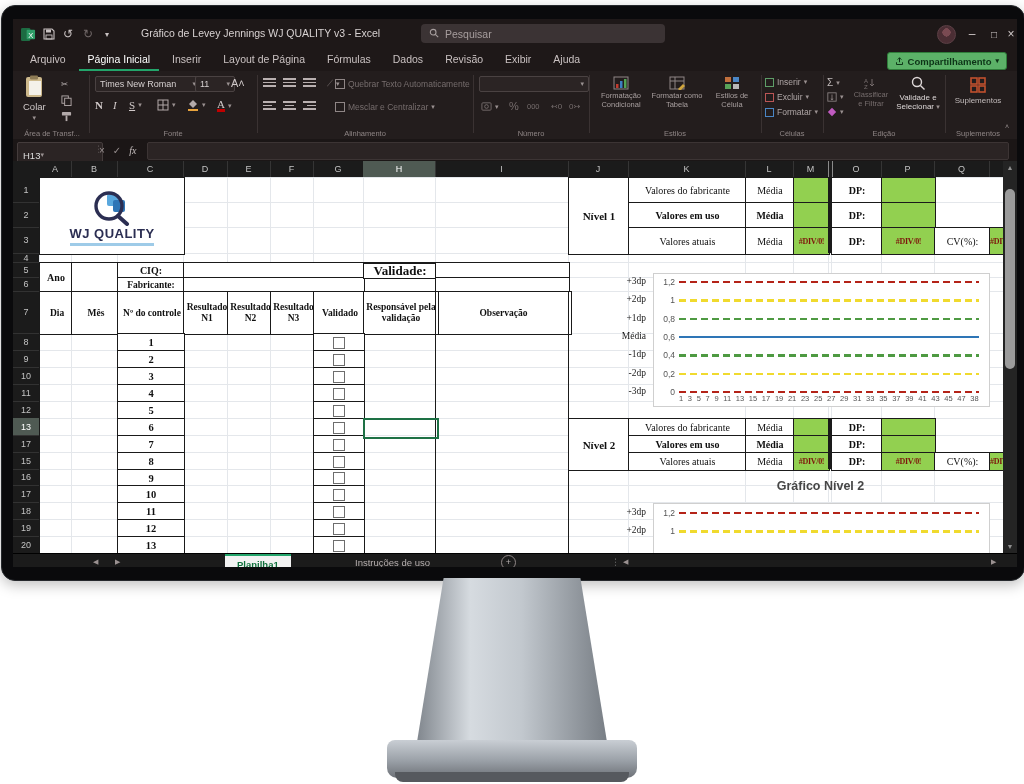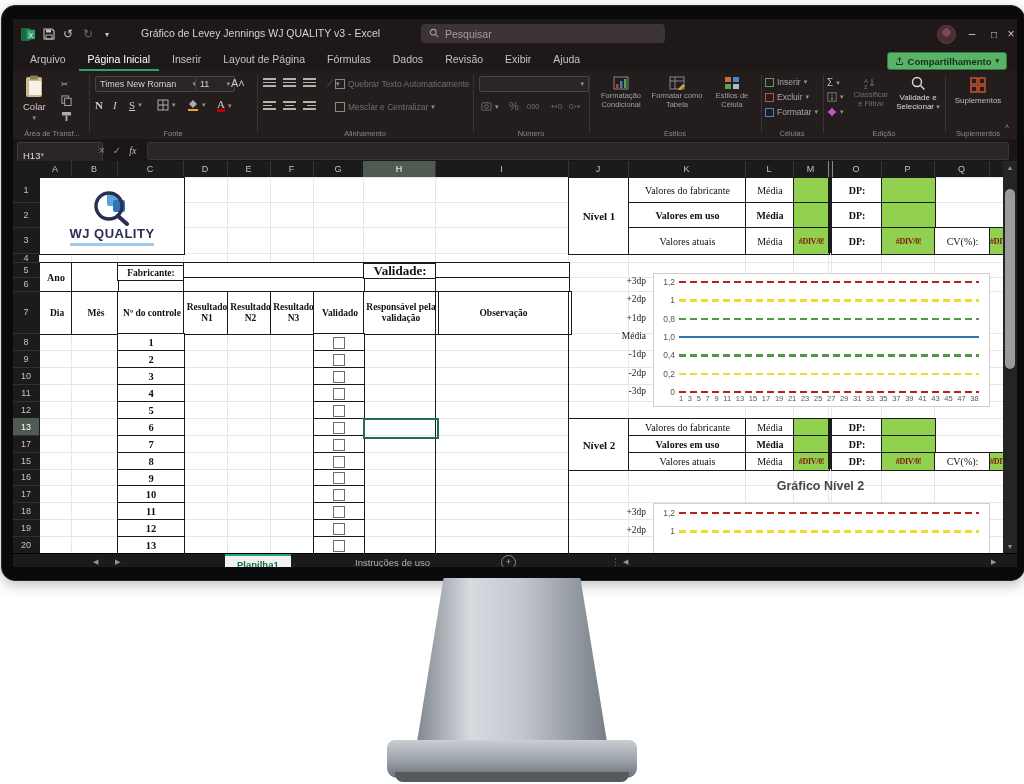--- a/index.html
+++ b/index.html
@@ -508,21 +508,21 @@
             <div style="font-family: &quot;Liberation Sans&quot;, sans-serif; font-weight: bold; font-size: 13px; color: rgb(43, 46, 82); letter-spacing: 0.5px;">WJ QUALITY</div>
             <div style="width: 84px; height: 3px; background: rgb(158, 203, 232); margin-top: 2px;"></div>
           </div>
           <div class="cell" style="left: 0px; top: 85px; width: 32px; height: 29px; font-weight: bold; font-size: 10px;">
             <div>Ano</div>
           </div>
           <div class="cell" style="left: 32px; top: 85px; width: 46px; height: 29px;"></div>
           <div class="cell" style="left: 78px; top: 85px; width: 66px; height: 15px; font-weight: bold; font-size: 10px;">
             <div>CIQ:</div>
           </div>
-          <div class="cell" style="left: 78px; top: 88px; width: 66px; height: 14px; font-weight: bold; font-size: 9.5px;">
+          <div class="cell" style="left: 78px; top: 100px; width: 66px; height: 14px; font-weight: bold; font-size: 9.5px;">
             <div>Fabricante:</div>
           </div>
           <div class="cell" style="left: 144px; top: 85px; width: 180px; height: 15px;"></div>
           <div class="cell" style="left: 144px; top: 100px; width: 180px; height: 14px;"></div>
           <div class="cell" style="left: 324px; top: 85px; width: 72px; height: 15px; font-weight: bold; font-size: 10px;">
             <div>Lote(s):</div>
           </div>
           <div class="cell" style="left: 324px; top: 86px; width: 72px; height: 14px; font-weight: bold; font-size: 13px;">
             <div>Validade:</div>
           </div>
@@ -723,21 +723,21 @@
           <div class="cell" style="left: 895px; top: 275px; width: 55px; height: 17px; font-size: 10px;">
             <div>CV(%):</div>
           </div>
           <div class="cell green" style="left: 950px; top: 275px; width: 14px; height: 17px;">
             <div class="errtxt" style="overflow: hidden;">#DIV/0!</div>
           </div>
           <div class="plotbox" style="left: 614px; top: 96px; width: 335px; height: 132px;"></div>
           <div class="ytick" style="left: 616px; top: 100px; width: 20px;">1,2</div>
           <div class="ytick" style="left: 616px; top: 118.333px; width: 20px;">1</div>
           <div class="ytick" style="left: 616px; top: 136.667px; width: 20px;">0,8</div>
-          <div class="ytick" style="left: 616px; top: 155px; width: 20px;">1,0</div>
+          <div class="ytick" style="left: 616px; top: 155px; width: 20px;">0,6</div>
           <div class="ytick" style="left: 616px; top: 173.333px; width: 20px;">0,4</div>
           <div class="ytick" style="left: 616px; top: 191.667px; width: 20px;">0,2</div>
           <div class="ytick" style="left: 616px; top: 210px; width: 20px;">0</div>
           <div class="dash" style="left: 640px; top: 104px; width: 300px; background: repeating-linear-gradient(90deg, rgb(180, 35, 24) 0px, rgb(180, 35, 24) 7px, transparent 7px, transparent 11px);"></div>
           <div class="side-lab" style="left: 529px; top: 99px; width: 78px; padding-right: 4px;">+3dp</div>
           <div class="dash" style="left: 640px; top: 122.333px; width: 300px; background: repeating-linear-gradient(90deg, rgb(240, 218, 46) 0px, rgb(240, 218, 46) 7px, transparent 7px, transparent 11px);"></div>
           <div class="side-lab" style="left: 529px; top: 117.333px; width: 78px; padding-right: 4px;">+2dp</div>
           <div class="dash" style="left: 640px; top: 140.667px; width: 300px; background: repeating-linear-gradient(90deg, rgb(78, 154, 66) 0px, rgb(78, 154, 66) 7px, transparent 7px, transparent 11px);"></div>
           <div class="side-lab" style="left: 529px; top: 135.667px; width: 78px; padding-right: 4px;">+1dp</div>
           <div class="dash" style="left: 640px; top: 159px; width: 300px; background: rgb(46, 117, 182);"></div>

